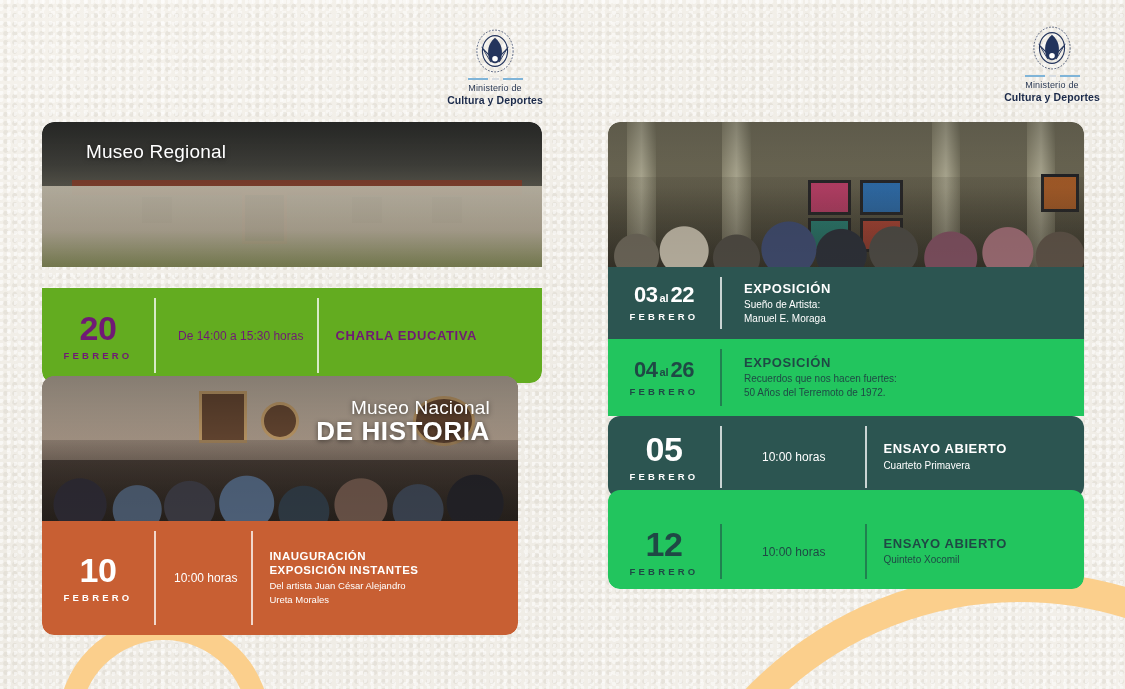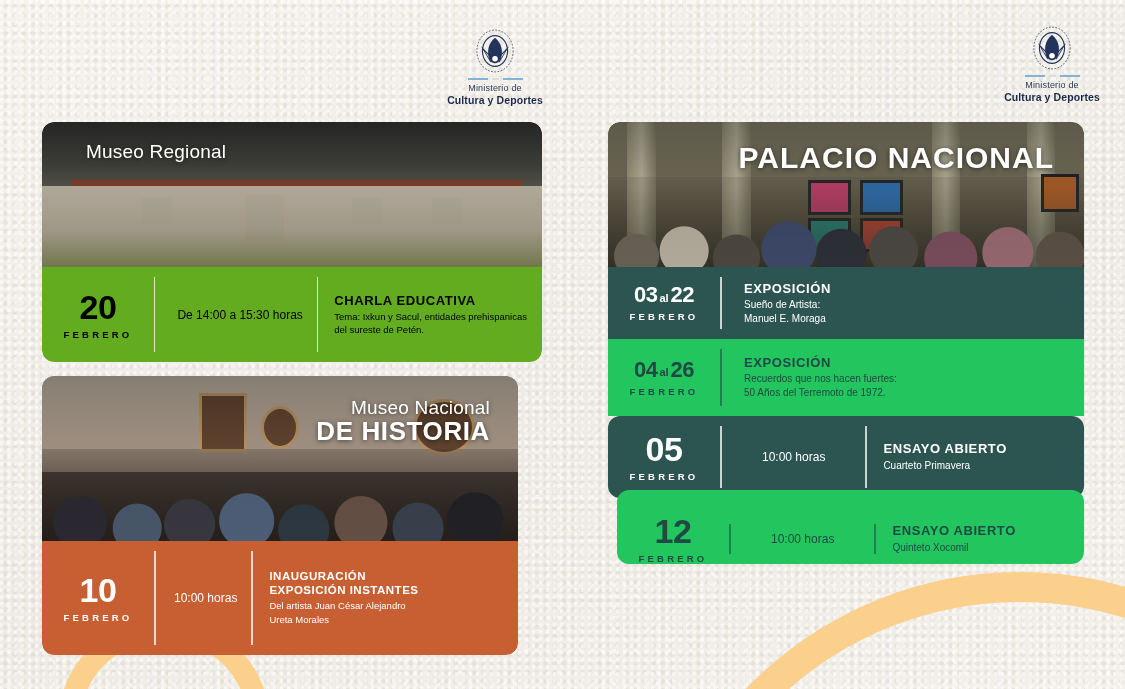--- a/index.html
+++ b/index.html
@@ -118,21 +118,21 @@
   .row .detail .dt{
     font-size:13px;font-weight:bold;letter-spacing:.6px;line-height:1.18;
   }
   .row .detail .dt.sm{font-size:11.5px;letter-spacing:.5px;}
   .row .detail .ds{
     font-size:9.5px;line-height:1.38;margin-top:2px;
   }
   .row .detail .ds.bigger{font-size:10px;}
 
   
-  .p-green{background:#63ac20;color:#000000;}
+  .p-green{background:#63ac20;color:#701a75;margin-top:21px;}
   .p-orange{background:#c85f33;color:#ffffff;}
   .p-teal{background:#2c5551;color:#ffffff;}
   .p-mint{background:#22c55e;color:#1f4945;}
 
   
   .photo{position:absolute;inset:0;}
   .ph-peten{
     background:
       linear-gradient(180deg,#3a3b38 0%,#4a4a44 30%,#5c5a50 46%,#6b6355 100%);
   }
@@ -274,28 +274,26 @@
   <div class="row p-green" style="height:95px;border-radius:0 0 12px 12px;">
     <div class="date">
       <span class="dnum">20</span>
       <span class="dmonth">FEBRERO</span>
     </div>
     <div class="sep"></div>
     <div class="time">De 14:00 a 15:30 horas</div>
     <div class="sep"></div>
     <div class="detail">
       <div class="dt">CHARLA EDUCATIVA</div>
-      <div class="ds">Tema: Ixkun y Sacul, entidades
-prehispanicas del sureste de Petén.</div>
     </div>
   </div>
 </div>
 
 <div class="card" style="left:42px;top:376px;width:476px;">
-  <div class="hero" style="height:165px;">
+  <div class="hero" style="height:145px;">
     <div class="photo ph-hist">
       <div class="frame" style="left:33%;top:10%;width:10%;height:36%;"></div>
       <div class="frame" style="left:46%;top:18%;width:8%;height:26%;border-radius:50%;"></div>
       <div class="frame" style="left:78%;top:14%;width:13%;height:34%;border-radius:50%;"></div>
       <div class="crowd"></div>
     </div>
     <div class="hero-shade"></div>
     <div class="hero-title" style="right:28px;top:22px;text-align:right;">
       <span class="small">Museo Nacional</span>
       <span class="big">DE HISTORIA</span>
@@ -328,21 +326,20 @@
       <div class="col" style="left:88%;"></div>
       <div class="art" style="left:42%;top:40%;width:9%;height:24%;background:#e0457a;"></div>
       <div class="art" style="left:53%;top:40%;width:9%;height:24%;background:#2f7fd0;"></div>
       <div class="art" style="left:42%;top:66%;width:9%;height:24%;background:#2a9d8f;"></div>
       <div class="art" style="left:53%;top:66%;width:9%;height:24%;background:#d94f3d;"></div>
       <div class="art" style="left:91%;top:36%;width:8%;height:26%;background:#c86a2a;"></div>
       <div class="crowd2"></div>
     </div>
     <div class="hero-shade"></div>
     <div class="hero-title" style="right:30px;top:20px;text-align:right;">
-      <span class="big" style="font-size:30px;letter-spacing:1px;">PALACIO NACIONAL</span>
     </div>
   </div>
 
   <div class="row p-teal" style="height:72px;">
     <div class="date">
       <span class="dnum sm">03</span><span class="conn">al</span><span class="dnum sm">22</span>
       <span class="dmonth">FEBRERO</span>
     </div>
     <div class="sep"></div>
     <div class="detail" style="padding-left:22px;">
@@ -372,21 +369,21 @@
     </div>
     <div class="sep"></div>
     <div class="time" style="padding-left:40px;padding-right:40px;">10:00 horas</div>
     <div class="sep"></div>
     <div class="detail">
       <div class="dt">ENSAYO ABIERTO</div>
       <div class="ds bigger">Cuarteto Primavera</div>
     </div>
   </div>
 
-  <div class="row p-mint" style="height:74px;border-radius:12px 12px 12px 12px;margin-top:-8px;padding-top:24px;margin-left:9px;">
+  <div class="row p-mint" style="height:99px;border-radius:12px 12px 12px 12px;margin-top:-8px;padding-top:24px;">
     <div class="date">
       <span class="dnum">12</span>
       <span class="dmonth">FEBRERO</span>
     </div>
     <div class="sep dark"></div>
     <div class="time" style="padding-left:40px;padding-right:40px;">10:00 horas</div>
     <div class="sep dark"></div>
     <div class="detail">
       <div class="dt">ENSAYO ABIERTO</div>
       <div class="ds bigger">Quinteto Xocomil</div>

